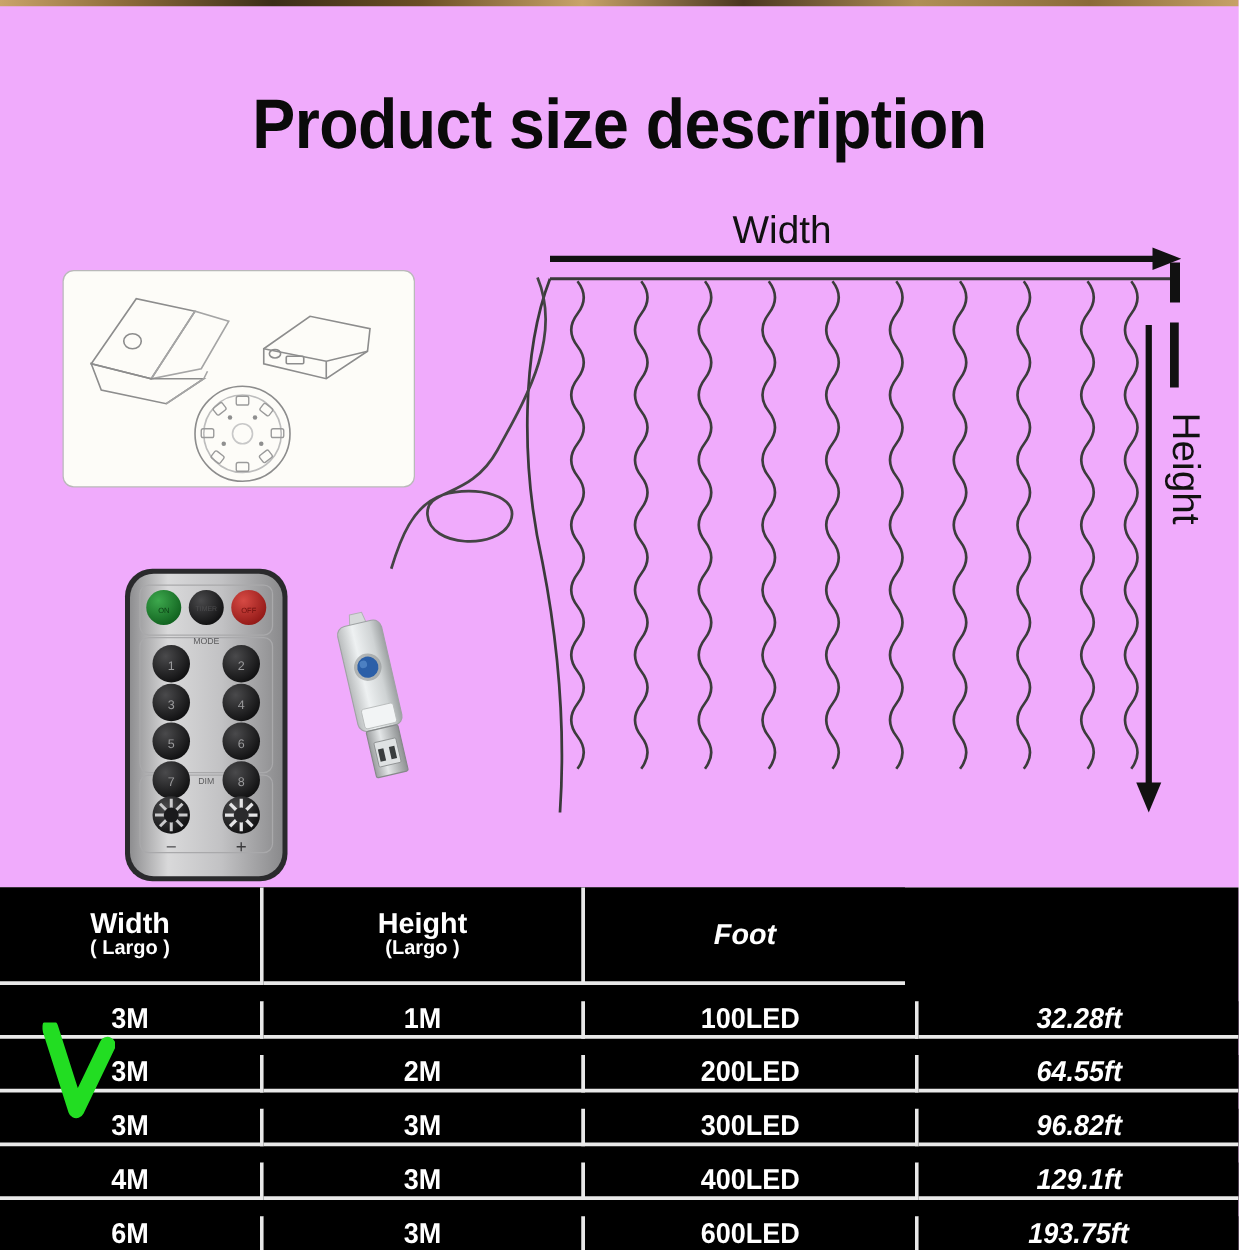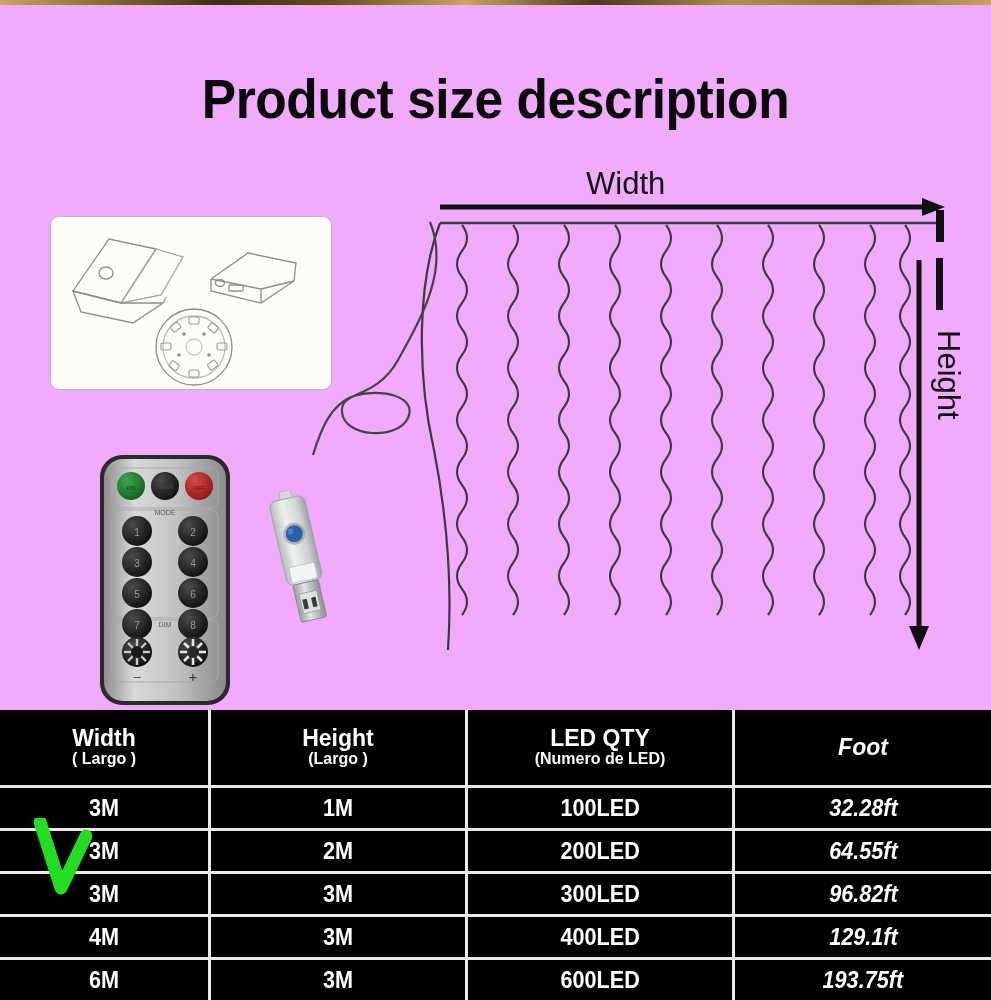--- a/index.html
+++ b/index.html
@@ -39,21 +39,21 @@
     font-family:"Liberation Sans",sans-serif;}
   .hlabel{position:absolute;left:930px;top:330px;font-size:31px;color:#111;
     font-family:"Liberation Sans",sans-serif;
     writing-mode:vertical-rl;text-orientation:mixed;}
 
   
   .spec-table{position:absolute;left:0;top:710px;width:991px;height:290px;
     background:#000;}
   .srow{display:flex;width:991px;box-sizing:border-box;}
   .srow.head{height:78px;}
-  .srow.body{height:43px;}
+  .srow.body{height:43px;align-items:flex-end;}
   .scell{box-sizing:border-box;display:flex;flex-direction:column;
     align-items:center;justify-content:center;color:#fff;
     border-right:3px solid #e9e9e9;border-bottom:3px solid #e9e9e9;
     background:#000;font-family:"Liberation Sans",sans-serif;}
   .scell:last-child{border-right:none;}
   .c0{width:211px;} .c1{width:257px;} .c2{width:267px;} .c3{width:256px;font-style:italic;}
   .hmain{font-size:23px;font-weight:bold;line-height:1.05;}
   .hsub{font-size:16px;font-weight:bold;line-height:1.15;}
   .cval{font-size:23px;font-weight:bold;transform:scaleX(0.94);}
   .rowline-top{position:absolute;left:0;top:710px;width:991px;height:3px;background:#e9e9e9;}
@@ -300,24 +300,20 @@
 
     <div class="srow head">
       <div class="scell c0">
         <span class="hmain">Width</span>
         <span class="hsub">( Largo )</span>
       </div>
       <div class="scell c1">
         <span class="hmain">Height</span>
         <span class="hsub">(Largo )</span>
       </div>
-      <div class="scell c2">
-        <span class="hmain">LED  QTY</span>
-        <span class="hsub">(Numero de LED)</span>
-      </div>
       <div class="scell c3">
         <span class="hmain">Foot</span>
       </div>
     </div>
 
     <div class="srow body">
       <div class="scell c0">
           <span class="cval">3M</span>
         </div>
       <div class="scell c1">

